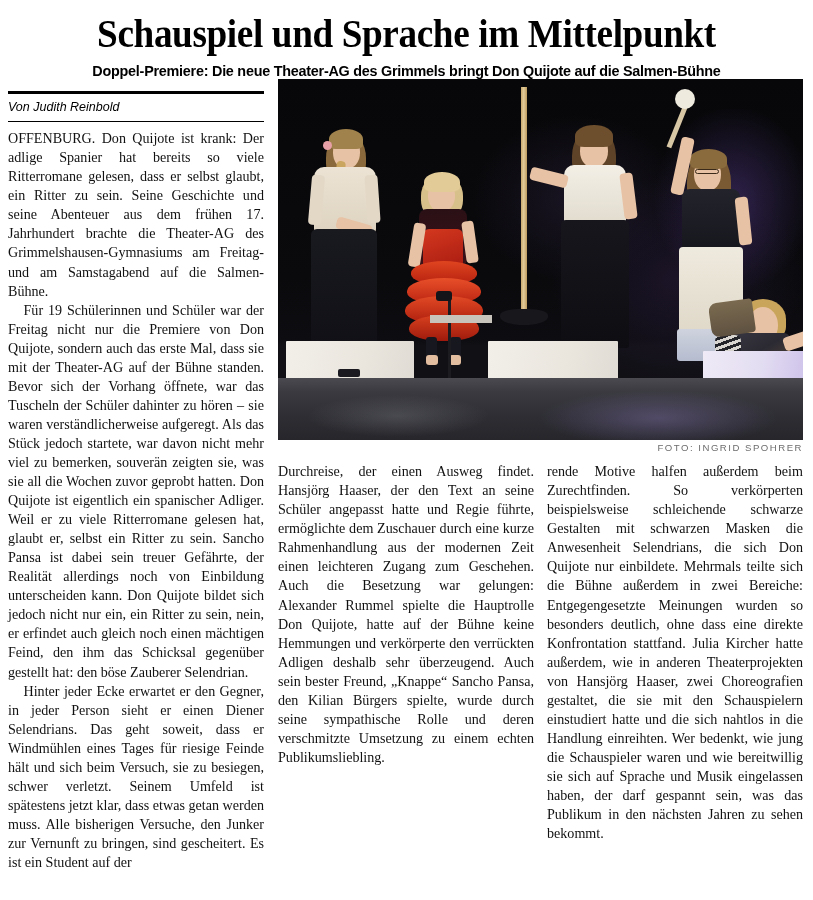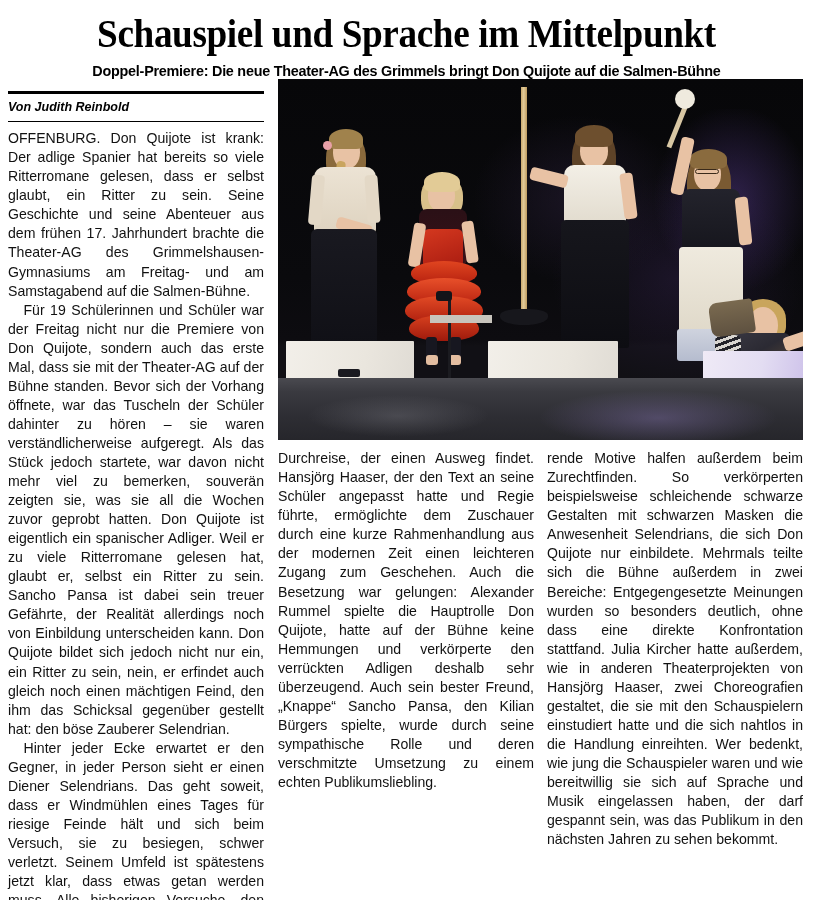--- a/index.html
+++ b/index.html
@@ -53,32 +53,32 @@
     flex:0 0 256px;
   }
   .col-wide{
     width:525px;
     flex:0 0 525px;
   }
 
   .byline{
     font-family:"Liberation Sans", sans-serif;
     font-style:italic;
-    font-weight:700;
+    font-weight:400;
     font-size:12.5px;
     padding:6px 0 7px 0;
     color:#000;
   }
   .rule-thin{
     border-top:1.4px solid #000;
     margin-bottom:7px;
   }
 
   p.body{
-    font-family:Liberation Sans, sans-serif;
+    font-family:Liberation Serif, serif;
     font-size:14.1px;
     line-height:19.05px;
     text-align:justify;
     text-justify:inter-word;
     hyphens:manual;
     color:#111;
   }
   p.body + p.body{ text-indent:1.1em; }
 
   
@@ -314,20 +314,21 @@
         </div>
 
         <div style="position:absolute;left:170px;top:216px;width:3px;height:160px;background:#1b1b20;"></div>
         <div style="position:absolute;left:158px;top:212px;width:16px;height:10px;background:#141419;border-radius:3px;"></div>
         <div style="position:absolute;left:152px;top:236px;width:62px;height:8px;background:#c8c4bc;"></div>
 
         <div class="floor"></div>
         <div class="floor-sheen"></div>
       </div>
 
+      <div class="credit">FOTO: INGRID SPOHRER</div>
     </div>
 
     <div class="two-col-under">
       <div class="sub-col">
         <p class="body">Durchreise, der einen Ausweg findet. Hansjörg Haaser, der den Text an seine Schüler angepasst hatte und Regie führte, ermöglichte dem Zuschauer durch eine kurze Rahmenhandlung aus der modernen Zeit einen leichteren Zugang zum Geschehen. Auch die Besetzung war gelungen: Alexander Rummel spielte die Hauptrolle Don Quijote, hatte auf der Bühne keine Hemmungen und verkörperte den verrückten Adligen deshalb sehr überzeugend. Auch sein bester Freund, „Knappe“ Sancho Pansa, den Kilian Bürgers spielte, wurde durch seine sympathische Rolle und deren verschmitzte Umsetzung zu einem echten Publikumsliebling.</p>
       </div>
       <div class="sub-col">
         <p class="body">rende Motive halfen außerdem beim Zurechtfinden. So verkörperten beispielsweise schleichende schwarze Gestalten mit schwarzen Masken die Anwesenheit Selendrians, die sich Don Quijote nur einbildete. Mehrmals teilte sich die Bühne außerdem in zwei Bereiche: Entgegengesetzte Meinungen wurden so besonders deutlich, ohne dass eine direkte Konfrontation stattfand. Julia Kircher hatte außerdem, wie in anderen Theaterprojekten von Hansjörg Haaser, zwei Choreografien gestaltet, die sie mit den Schauspielern einstudiert hatte und die sich nahtlos in die Handlung einreihten. Wer bedenkt, wie jung die Schauspieler waren und wie bereitwillig sie sich auf Sprache und Musik eingelassen haben, der darf gespannt sein, was das Publikum in den nächsten Jahren zu sehen bekommt.</p>
       </div>
     </div>

